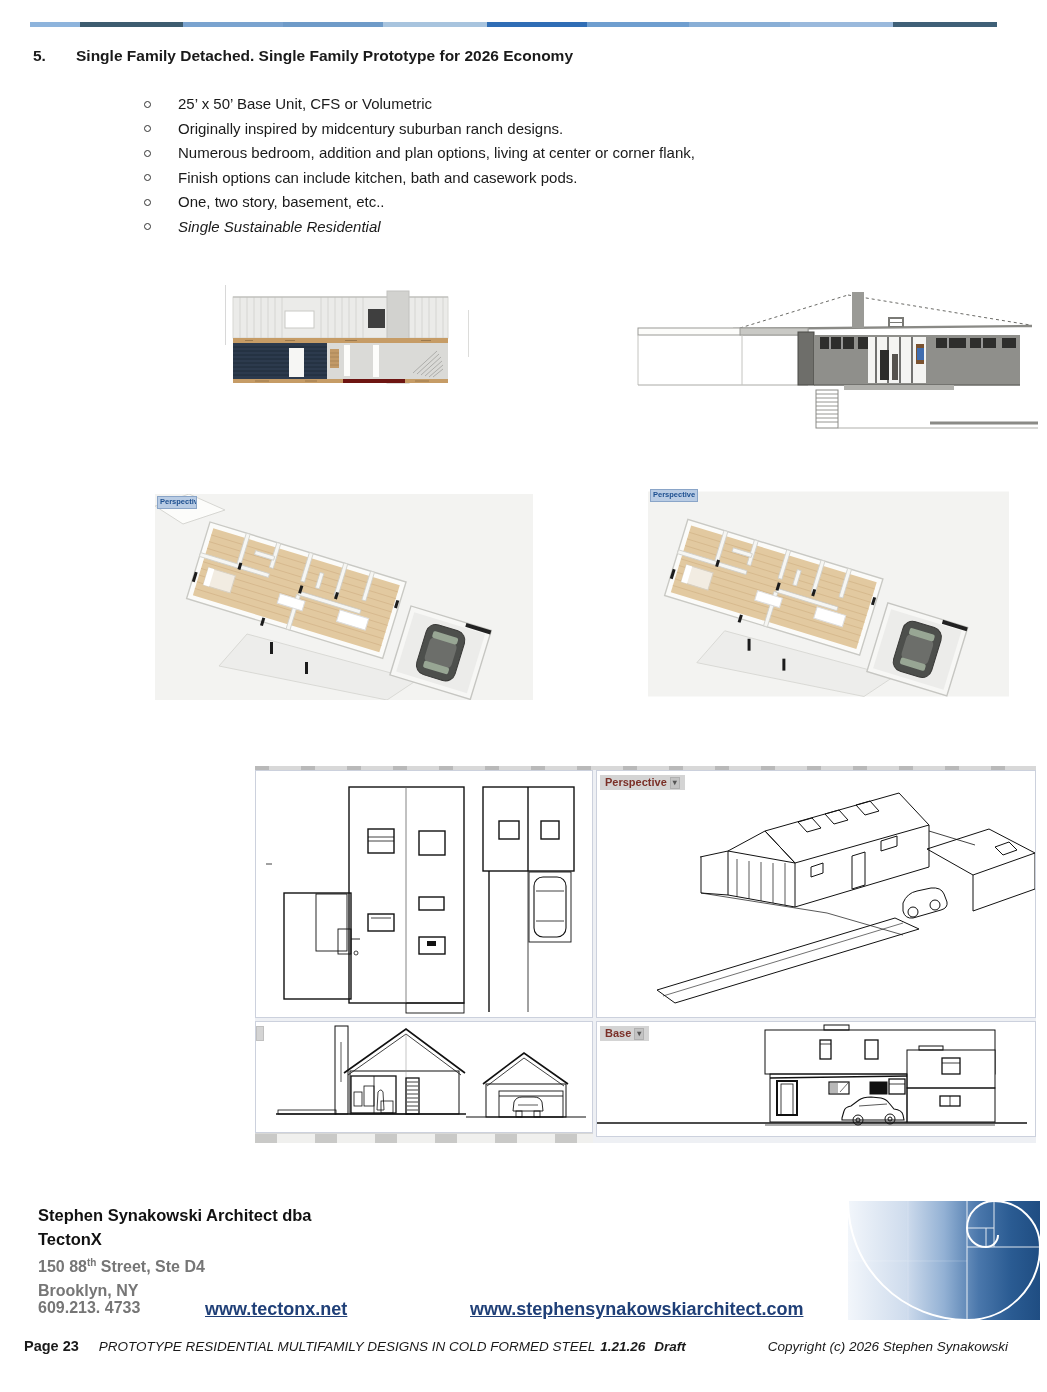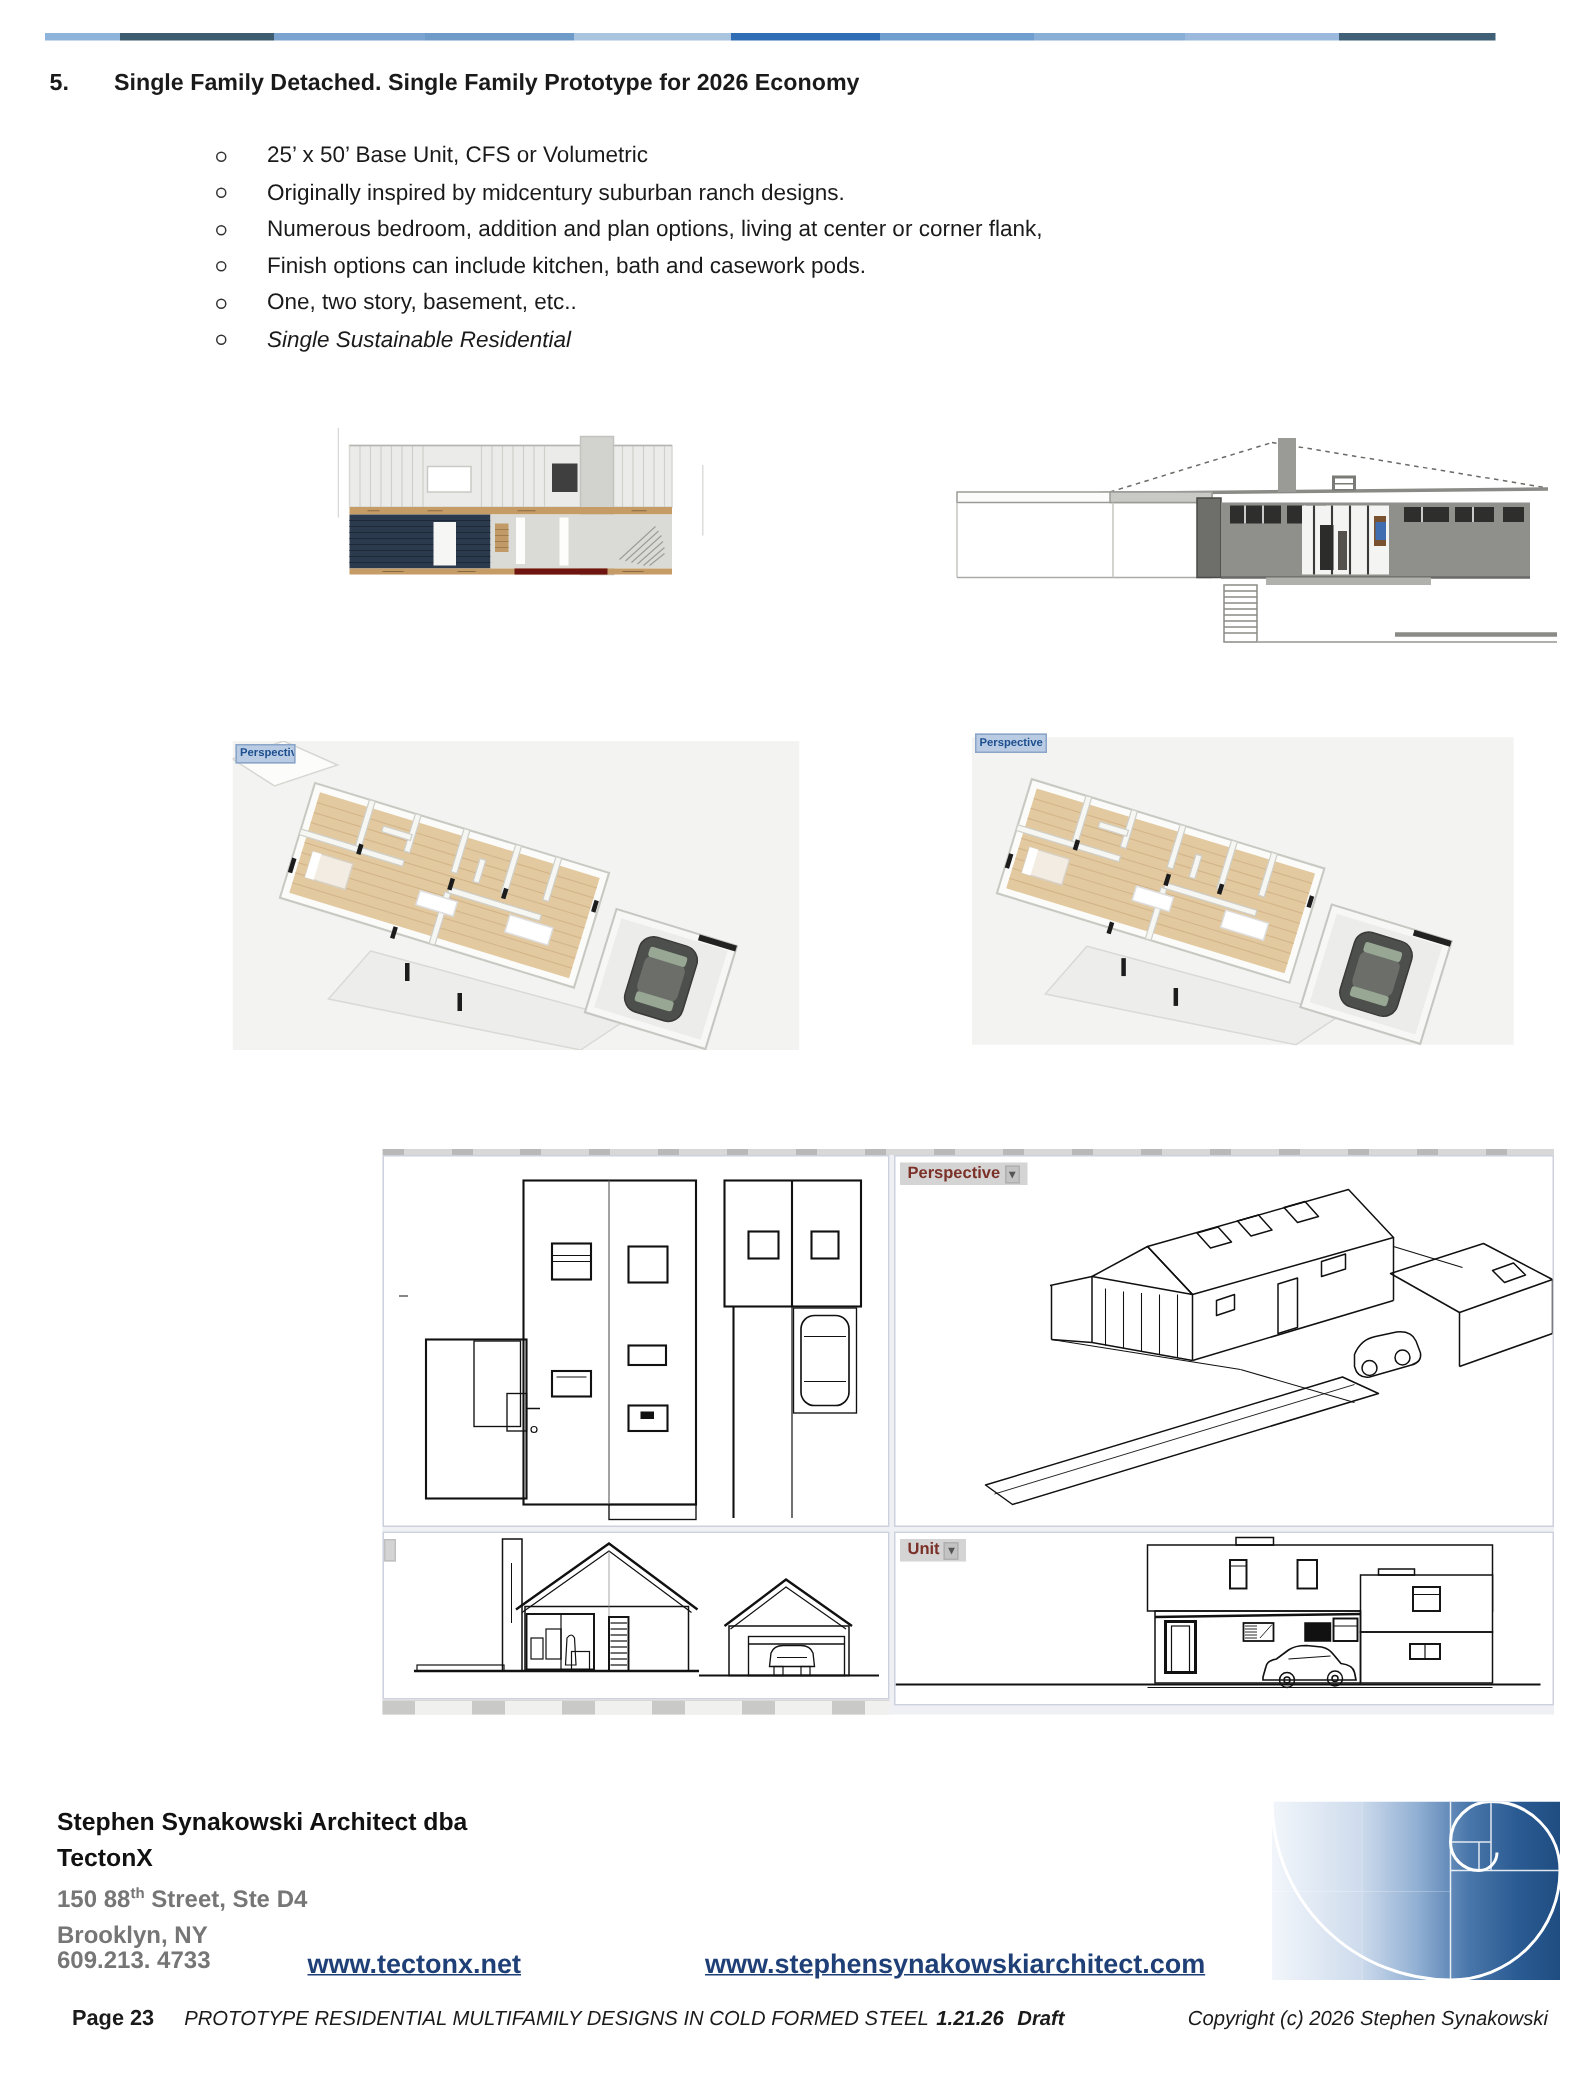--- a/index.html
+++ b/index.html
@@ -68,21 +68,21 @@
   .footer-info{position:absolute;left:38px;top:1203px;font-weight:bold;}
   .footer-info .black{font-size:16.5px;line-height:24px;color:#111;}
   .footer-info .gray{font-size:16px;line-height:24px;color:#767676;}
   .contact-row{position:absolute;left:38px;top:1299px;width:760px;height:24px;font-weight:bold;}
   .contact-row .phone{position:absolute;left:0;top:0;font-size:16px;color:#767676;}
   .contact-row a{position:absolute;top:0;font-size:18px;color:#1f3f77;text-decoration:underline;}
   .contact-row .link1{left:167px;}
   .contact-row .link2{left:432px;}
   .logo{position:absolute;left:848px;top:1201px;width:192px;height:119px;}
 
-  .bottomline{position:absolute;left:48px;top:1338px;width:984px;display:flex;align-items:baseline;font-size:13.5px;white-space:nowrap;}
+  .bottomline{position:absolute;left:24px;top:1338px;width:984px;display:flex;align-items:baseline;font-size:13.5px;white-space:nowrap;}
   .bottomline .pagelbl{font-weight:bold;font-size:14.5px;}
   .bottomline .doctitle{font-style:italic;margin-left:20px;}
   .bottomline .ver{font-style:italic;font-weight:bold;margin-left:5px;}
   .bottomline .status{font-style:italic;font-weight:bold;margin-left:9px;}
   .bottomline .copy{font-style:italic;margin-left:auto;}
   sup{font-size:10px;}
 </style>
 </head>
 <body>
 
@@ -478,21 +478,21 @@
           <line x1="262" y1="84" x2="290" y2="82" stroke-width="0.7"></line>
           <circle cx="261" cy="98" r="5"></circle>
             <circle cx="261" cy="98" r="2"></circle>
           <circle cx="293" cy="97" r="5"></circle>
             <circle cx="293" cy="97" r="2"></circle>
           <line x1="0" y1="101" x2="430" y2="101" stroke-width="1.4"></line>
           <line x1="168" y1="103" x2="398" y2="103" stroke-width="0.7"></line>
         </g>
       </svg>
       <div class="vp-label">
-        <span>Unit</span>
+        <span>Base</span>
         <span class="vp-dd">▾</span>
       </div>
     </div>
 
     <div class="cad-tabstrip"></div>
   </div>
 
   <div class="footer-info">
     <div class="black">Stephen Synakowski Architect dba</div>
     <div class="black">TectonX</div>

